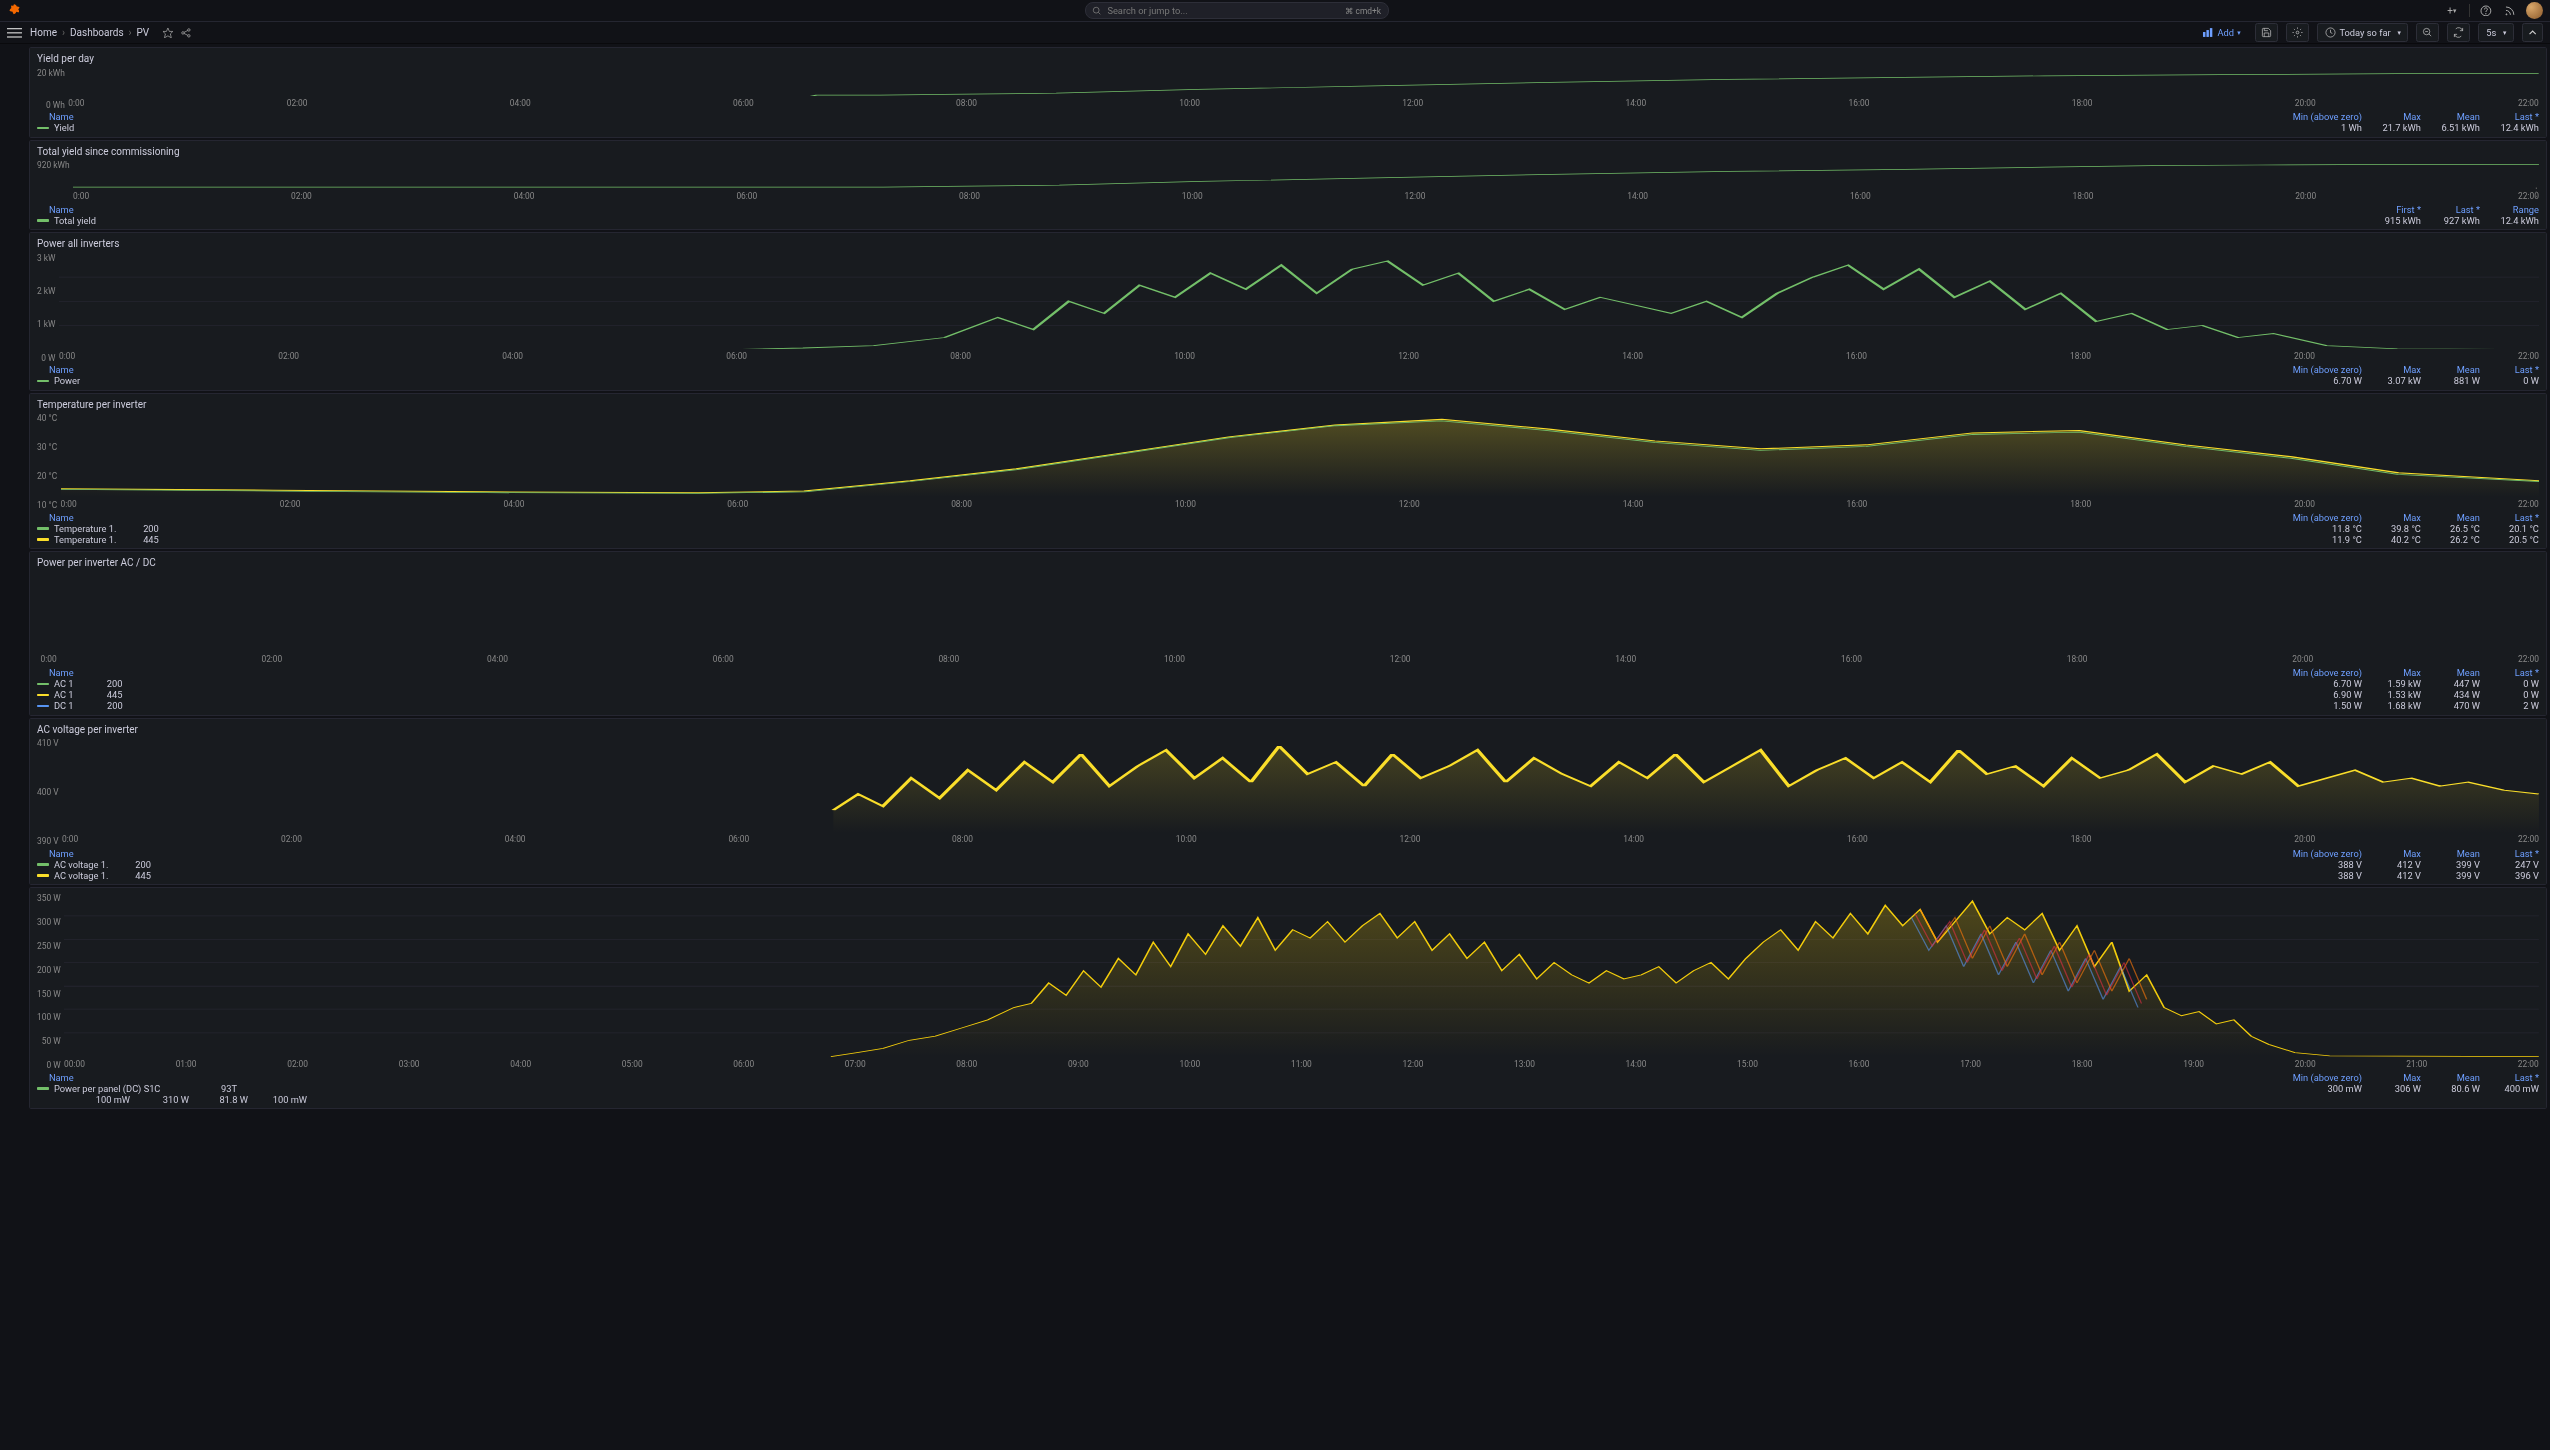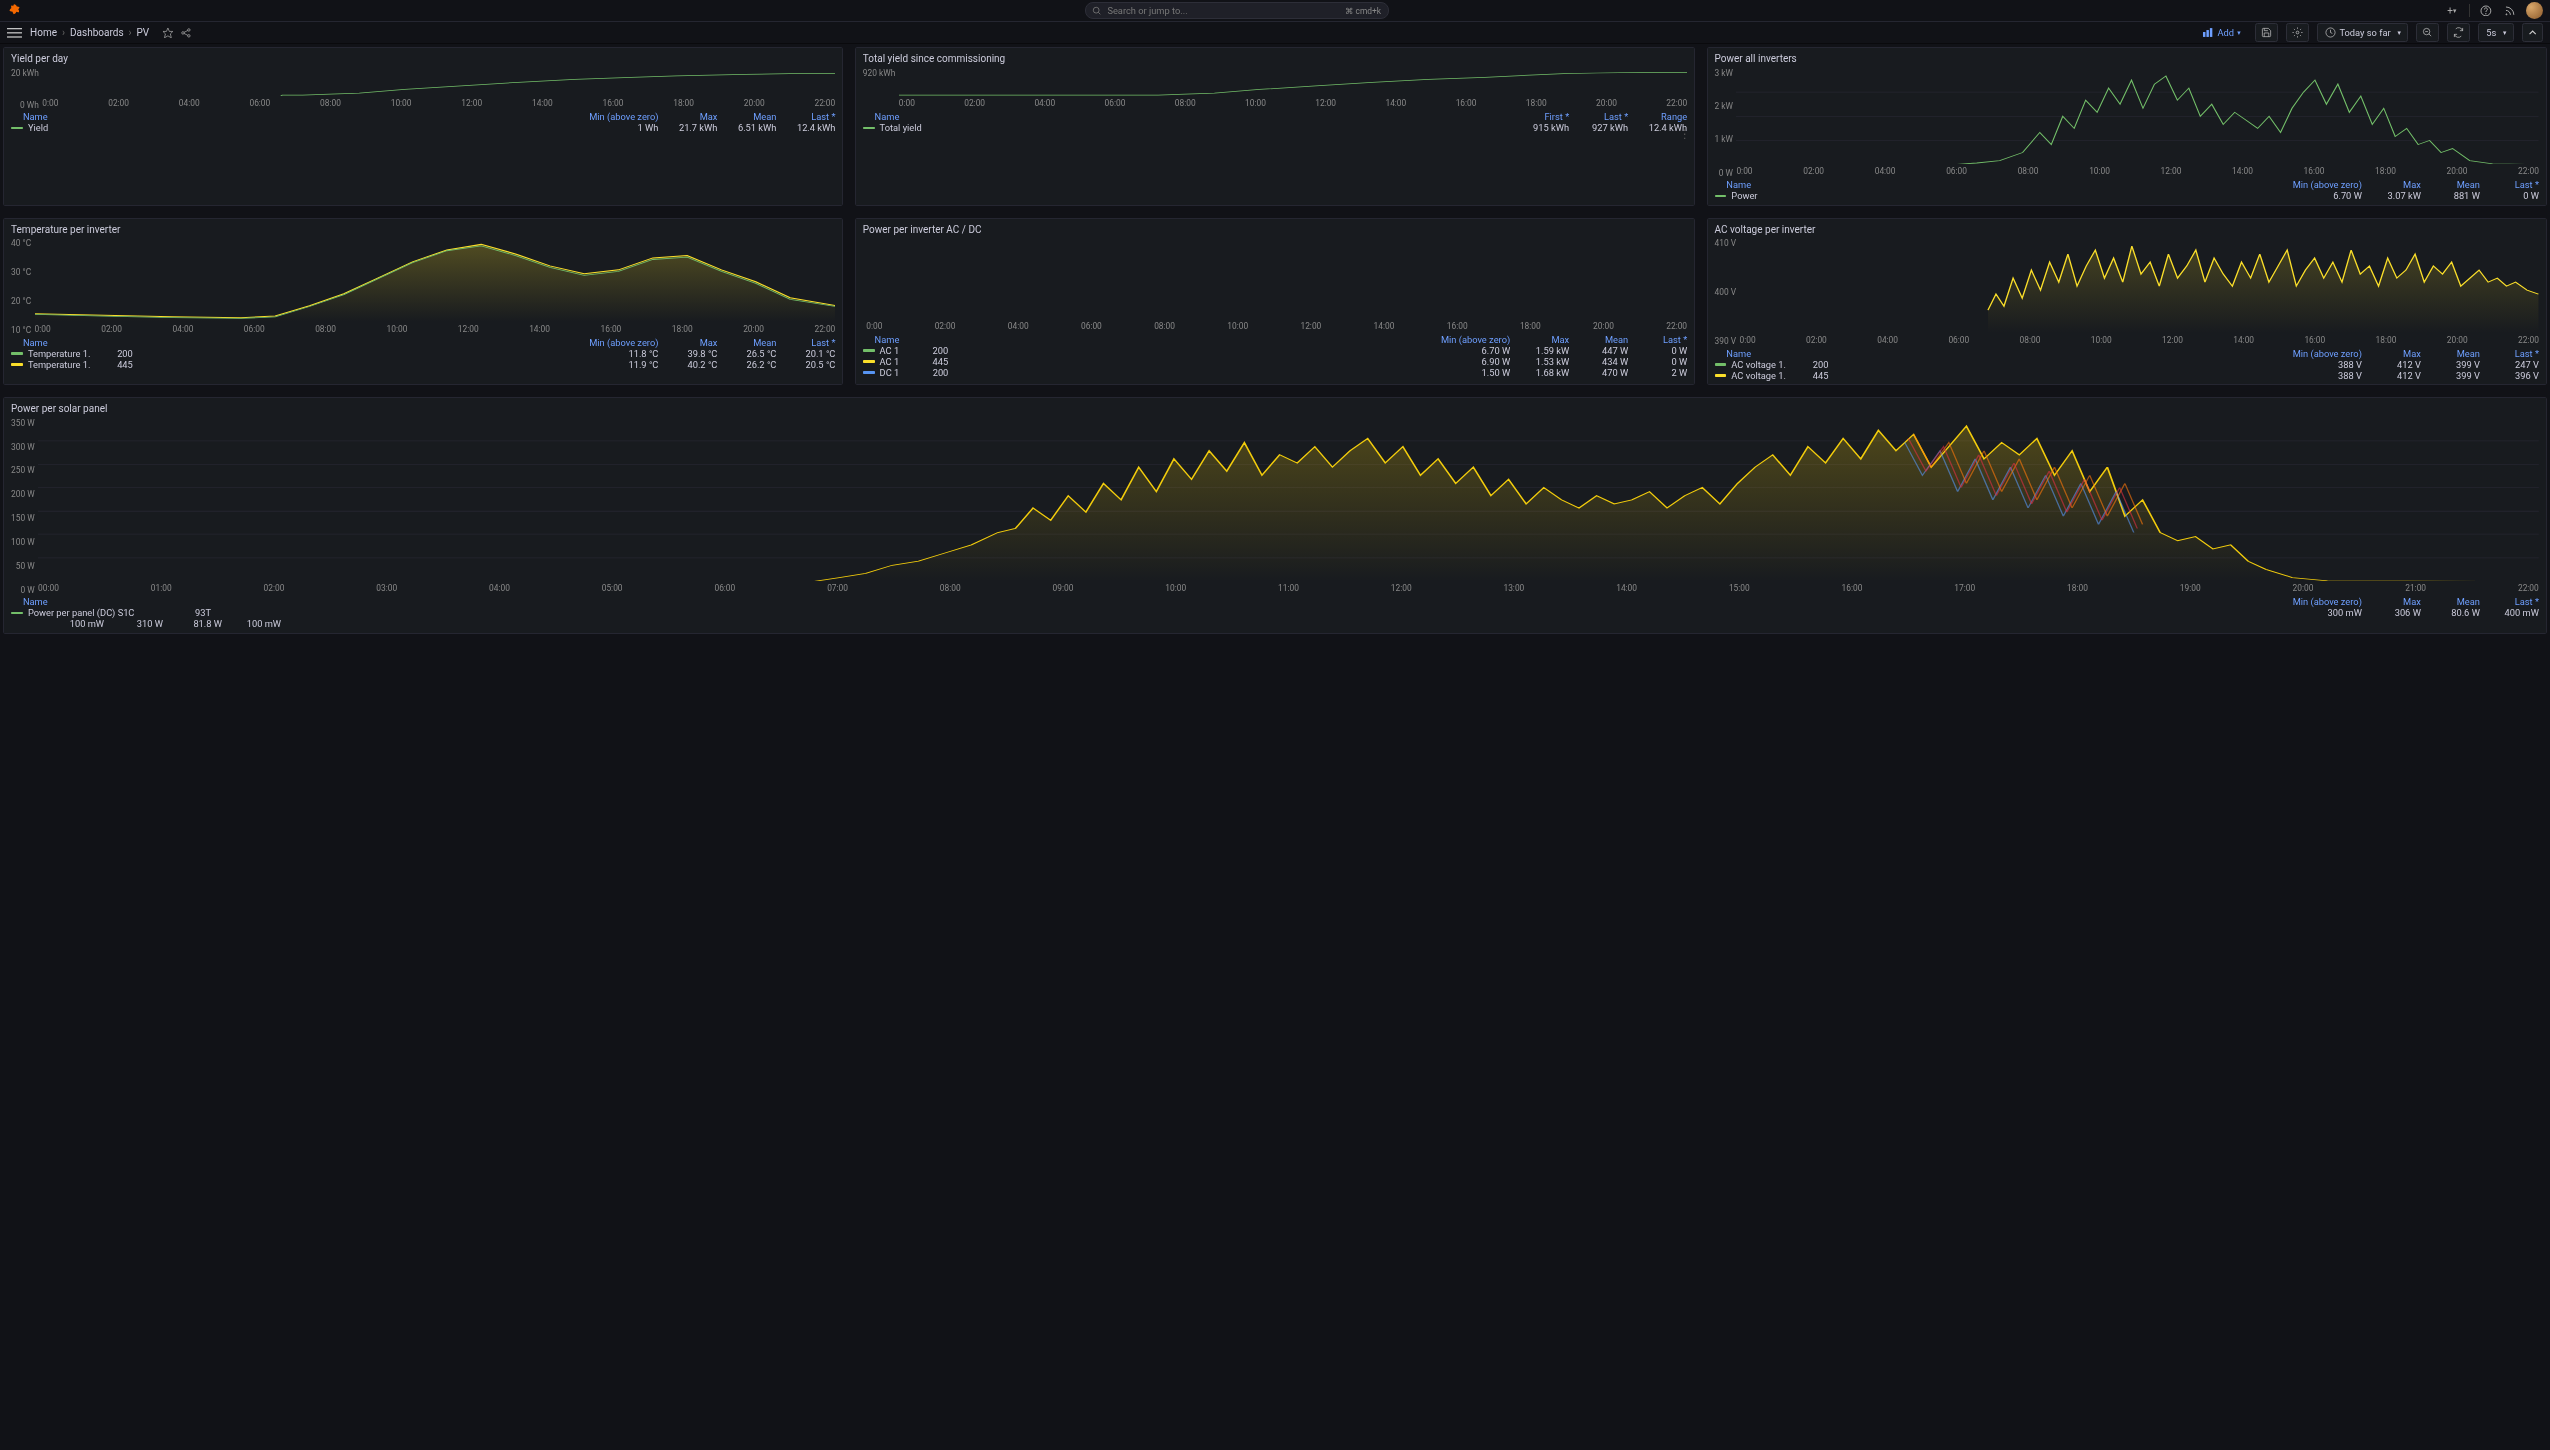--- a/index.html
+++ b/index.html
@@ -16,21 +16,21 @@
 .navbar { height: 22px; background: #111217; display: flex; align-items: center; padding: 0 6.7px; border-bottom: 0.8px solid #0a0a0d; }
 .menu-icon { width: 15px; height: 11.8px; cursor: pointer; margin-right: 8.4px; }
 .breadcrumb { display: flex; align-items: center; gap: 5px; font-size: 10px; }
 .breadcrumb a { color: #ccccdc; text-decoration: none; cursor: pointer; }
 .breadcrumb .sep { color: #666; }
 .nav-right { margin-left: auto; display: flex; align-items: center; gap: 8px; }
 .nav-btn { height: 18.6px; padding: 0 6.7px; background: #181b1f; border: 0.8px solid #2d2e38; border-radius: 2.5px; display: flex; align-items: center; gap: 3.4px; color: #ccccdc; font-size: 9.3px; cursor: pointer; }
 .nav-btn.icon-only { padding: 0 5px; }
 .add-btn { color: #6e9fff; border: none; background: none; }
 
-.panels { padding: 3.4px; display: grid; grid-template-columns: 1fr 1fr 1fr; gap: 12px; }
+.panels { padding: 3.4px; display: grid; grid-template-columns: 1fr; gap: 2px; margin-left: 26px; }
 .panel { background: #181b1f; border: 0.8px solid #252631; border-radius: 1.7px; padding: 5px 6.7px 3.4px 6.7px; position: relative; }
 .panel.full { grid-column: 1 / -1; }
 .panel-title { font-size: 10px; color: #ccccdc; margin-bottom: 3.4px; cursor: pointer; }
 .panel-body { display: flex; }
 .y-axis { display: flex; flex-direction: column; justify-content: space-between; font-size: 8.4px; color: #888; text-align: right; padding-right: 3.4px; }
 .chart-area { flex: 1; display: flex; flex-direction: column; }
 .plot { flex: 1; position: relative; cursor: crosshair; }
 .x-axis { display: flex; justify-content: space-between; font-size: 8.4px; color: #888; padding: 1.7px 0; }
 .x-axis span { flex: 0 0 auto; }
 .legend-table { margin-top: 1.7px; font-size: 9.3px; }
@@ -534,21 +534,20 @@
           </div>
         <div class="val-col" style="width:93px">388 V</div>
           <div class="val-col">412 V</div>
           <div class="val-col">399 V</div>
           <div class="val-col">396 V</div>
       </div>
     </div>
   </div>
 
   <div class="panel full">
-    <div class="panel-title">Power per solar panel</div>
     <div class="panel-body" style="height:177px">
       <div class="y-axis">
         <span>350 W</span>
           <span>300 W</span>
           <span>250 W</span>
           <span>200 W</span>
           <span>150 W</span>
           <span>100 W</span>
           <span>50 W</span>
           <span>0 W</span>

